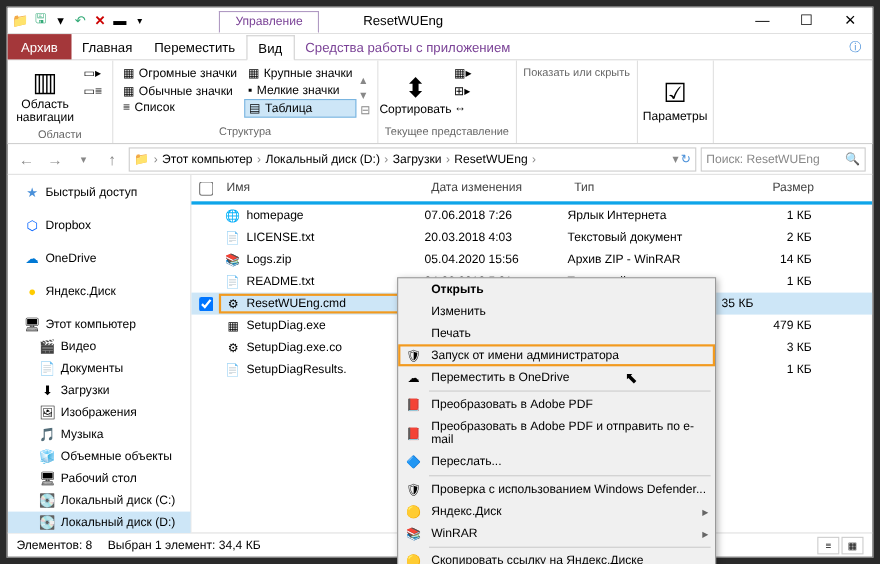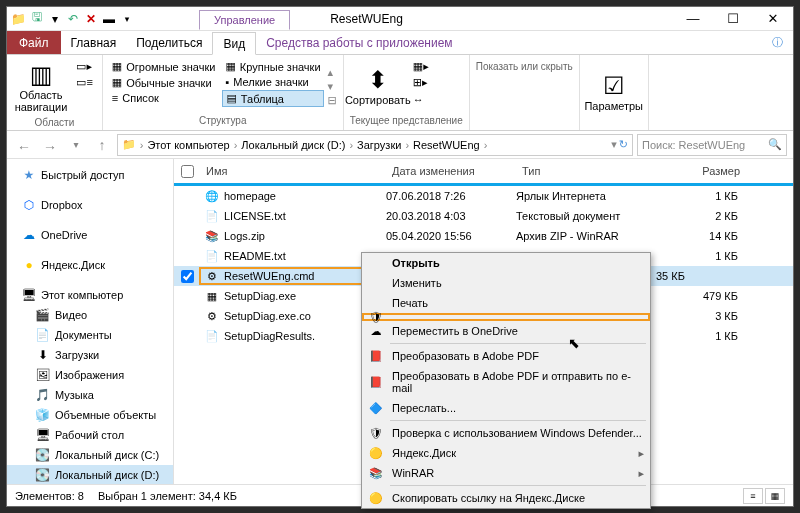--- a/index.html
+++ b/index.html
@@ -86,23 +86,23 @@
     </div>
     <div class="titlebar-title">ResetWUEng</div>
     <div class="window-controls">
       <span>—</span>
       <span>☐</span>
       <span>✕</span>
     </div>
   </div>
 
   <div class="ribbon-tabs">
-    <div class="file-btn">Файл</div>
+    <div class="file-btn">Архив</div>
     <div class="rib-tab">Главная</div>
-    <div class="rib-tab">Поделиться</div>
+    <div class="rib-tab">Переместить</div>
     <div class="rib-tab active">Вид</div>
     <div class="rib-tab" style="color:#7b4397">Средства работы с приложением</div>
     <span style="margin-left:auto;padding:4px 10px;color:#4a90d9">ⓘ</span>
   </div>
 
   <div class="ribbon">
     <div class="rib-group">
       <div class="rib-content">
         <div class="big-btn">
           <span class="bi">▥</span>
@@ -383,20 +383,21 @@
       <span>Открыть</span>
     </div>
     <div class="ctx-item">
       <span>Изменить</span>
     </div>
     <div class="ctx-item">
       <span>Печать</span>
     </div>
     <div class="ctx-item hl">
       <span class="ctx-ico">🛡</span>
+      <span>Запуск от имени администратора</span>
     </div>
     <div class="ctx-item">
       <span class="ctx-ico">☁</span>
       <span>Переместить в OneDrive</span>
     </div>
     <div class="ctx-sep"></div>
     <div class="ctx-item">
       <span class="ctx-ico">📕</span>
       <span>Преобразовать в Adobe PDF</span>
     </div>

